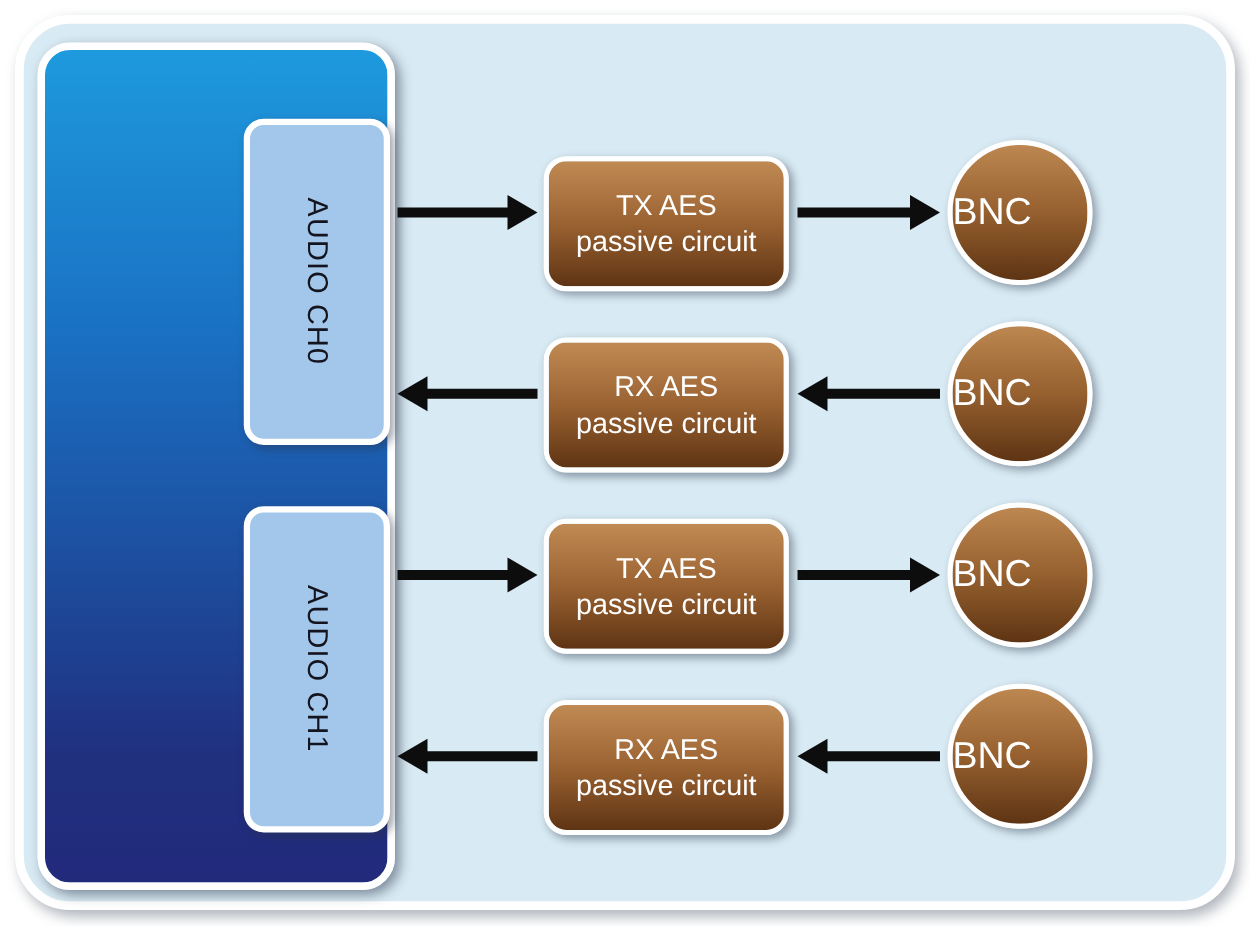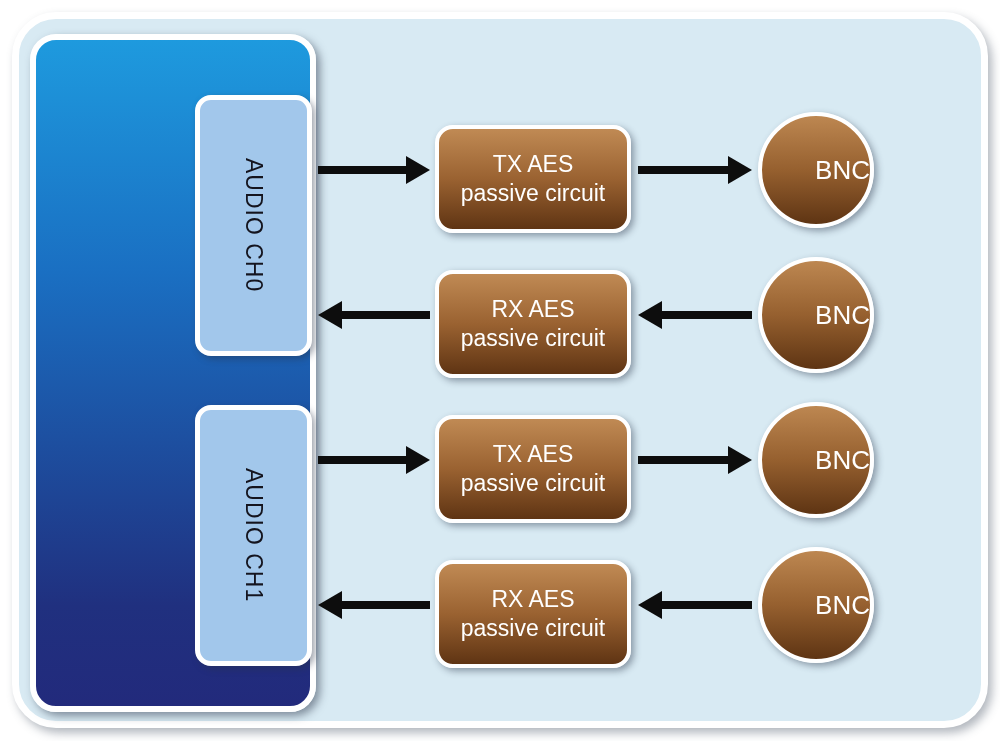--- a/index.html
+++ b/index.html
@@ -98,23 +98,23 @@
     left: 758px;
     width: 116px;
     height: 116px;
     box-sizing: border-box;
     background: linear-gradient(180deg, #bd8751 0%, #96602f 50%, #5e3413 100%);
     border: 4px solid #ffffff;
     border-radius: 50%;
     box-shadow: 3px 3px 7px rgba(40, 50, 70, 0.45);
     display: flex;
     align-items: center;
-    justify-content: flex-end;
+    justify-content: flex-start;
     color: #ffffff;
-    font-size: 26px;
+    font-size: 30px;
   }
   .bnc-row1 { top: 112px; }
   .bnc-row2 { top: 257px; }
   .bnc-row3 { top: 402px; }
   .bnc-row4 { top: 547px; }
   
   .arrow {
     position: absolute;
     height: 28px;
   }

